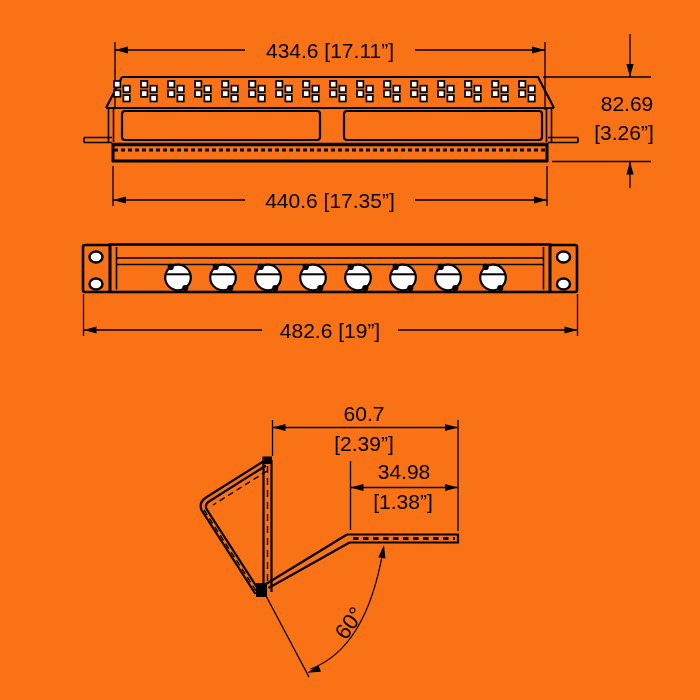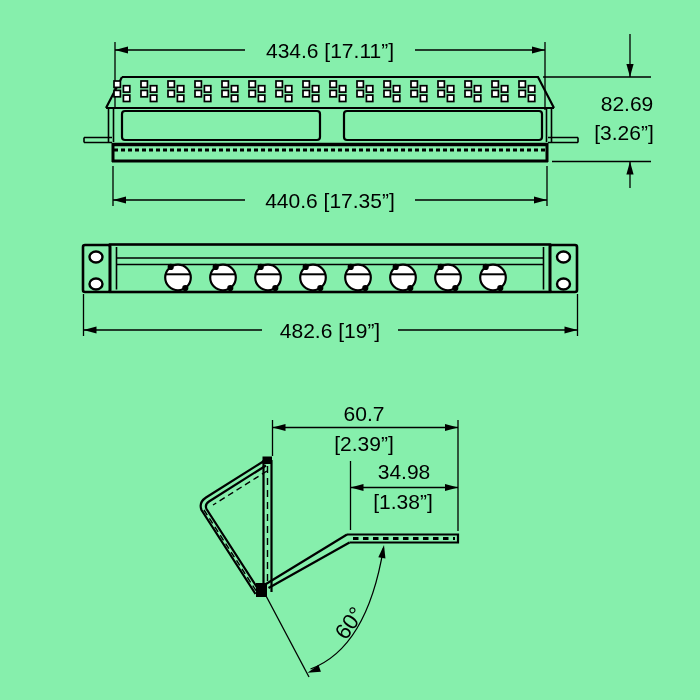--- a/index.html
+++ b/index.html
@@ -1,16 +1,16 @@
 <!DOCTYPE html>
 <html><head>
 <meta charset="utf-8">
 <style>
   html,body{margin:0;padding:0;background:#ffffff;}
-  .canvas{position:relative;width:700px;height:700px;background:#86efac;overflow:hidden;}
+  .canvas{position:relative;width:700px;height:700px;background:#f97316;overflow:hidden;}
   svg{display:block;}
   .dim-text{font-family:"Liberation Sans", sans-serif;font-size:21px;fill:#000;}
   .dim-text-angle{font-family:"Liberation Sans", sans-serif;font-size:22px;fill:#000;}
   .thin{stroke:#000;stroke-width:1.3;fill:none;}
   .mid{stroke:#000;stroke-width:1.6;fill:none;}
   .plate{stroke:#000;stroke-width:2.2;fill:none;}
   .heavy{stroke:#000;stroke-width:2.6;fill:none;}
   .xheavy{stroke:#000;stroke-width:3.4;fill:none;}
 </style>
 </head>

